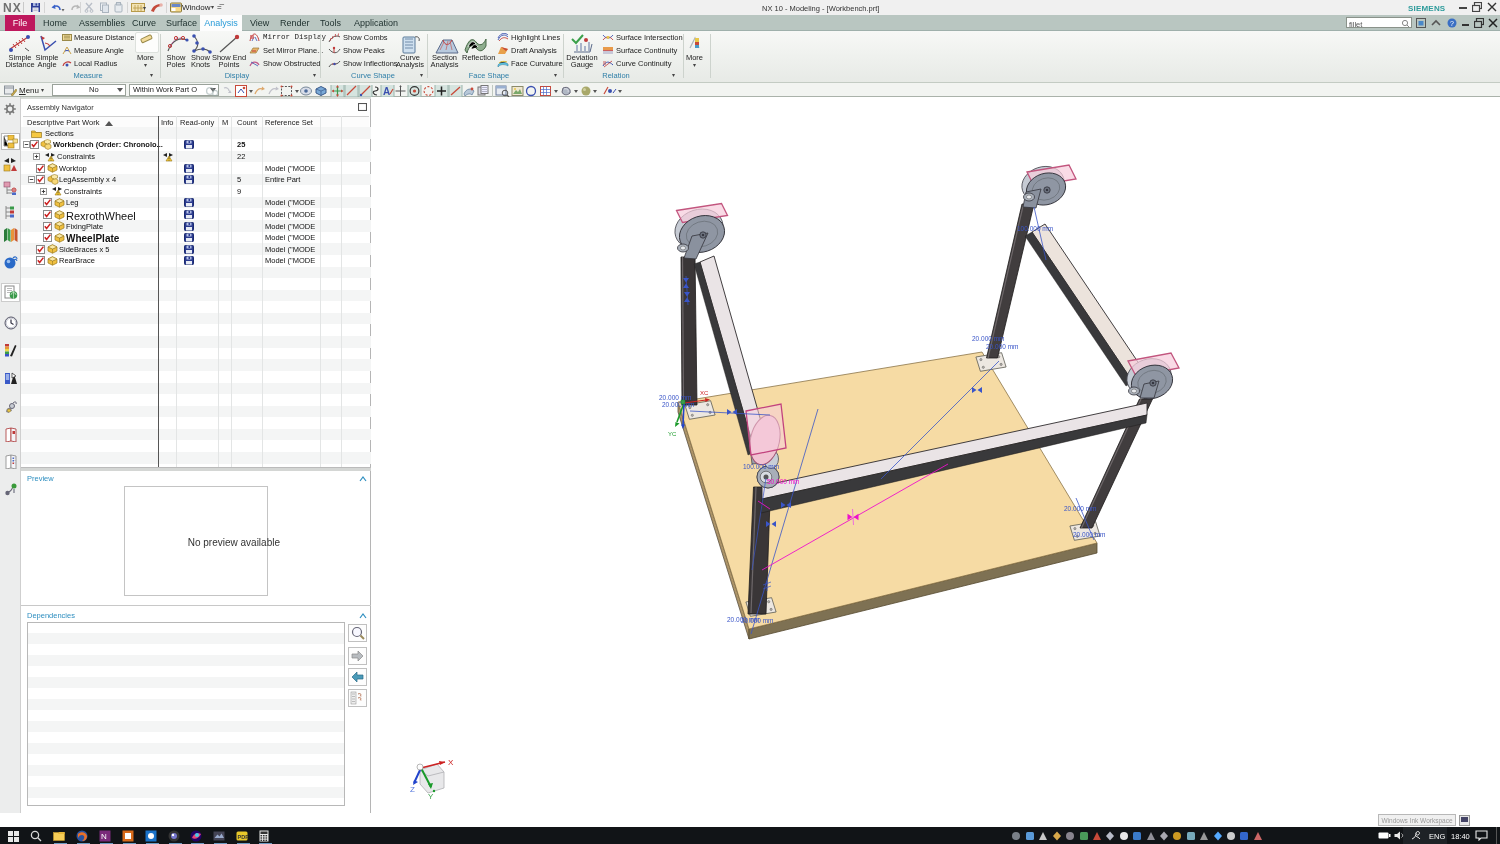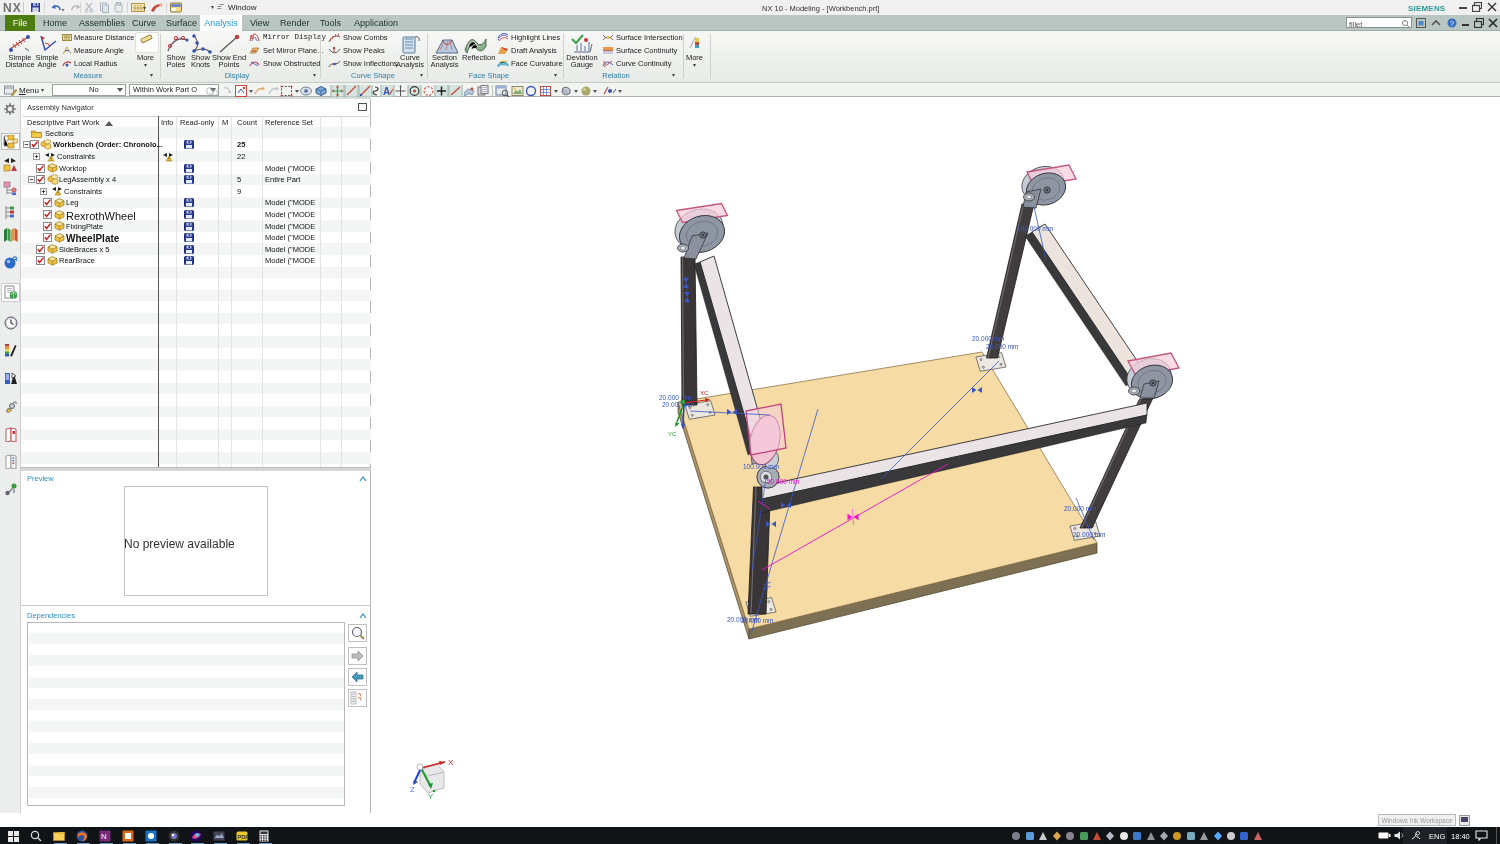--- a/index.html
+++ b/index.html
@@ -9,21 +9,21 @@
 
   
   #titlebar { left:0; top:0; width:1500px; height:15px; background:#f0f0f0; }
   #titlebar .nx { left:3px; top:1px; font-size:12px; font-weight:bold; color:#707070; letter-spacing:1px; }
   #titlebar .title { left:762px; top:3.5px; font-size:7.5px; color:#333; }
   #titlebar .siemens { left:1408px; top:4px; font-size:8px; font-weight:bold; color:#2e9b9b; letter-spacing:0.2px; }
 
   
   #tabrow { left:0; top:15px; width:1500px; height:16px; background:#b9c6c1; border-bottom:1px solid #9fb0ab; }
   .tab { position:absolute; top:0; height:16px; line-height:16px; font-size:9px; color:#1d2f2d; padding:0 9px; }
-  .tab.file { background:#4d7c0f; color:#fff; }
+  .tab.file { background:#be185d; color:#fff; }
   .tab.active { background:#fdfdfd; color:#2b9cd8; }
 
   
   #ribbon { left:0; top:31px; width:1500px; height:52px; background:linear-gradient(#f7f8f6,#e7eae6); border-bottom:1px solid #c3cbc3; }
   .rsep { position:absolute; top:3px; width:1px; height:44px; background:#cdd3cd; }
   .rlabel { position:absolute; top:40px; font-size:7.5px; color:#2f7fa8; text-align:center; }
   .rtext { position:absolute; font-size:7.5px; color:#222; }
   .rbig { position:absolute; font-size:7.5px; color:#222; text-align:center; line-height:6.5px; padding-top:1px;}
   .dar { position:absolute; font-size:6px; color:#444; }
 
@@ -91,21 +91,21 @@
     <svg class="abs" style="left:150px; top:2px;" width="13" height="11" viewBox="0 0 13 11">
         <path d="M1 9 C3 4 6 2 11 2 L12 4 C8 4 5 6 4 10 Z" fill="#c44a3a"></path>
         <circle cx="11" cy="3" r="1.8" fill="#e8b0a8"></circle>
       </svg>
     <div class="abs" style="left:166px; top:2px; width:1px; height:11px; background:#d5d5d5;"></div>
     <svg class="abs" style="left:170px; top:2px;" width="12" height="11" viewBox="0 0 12 11">
         <rect x="0.5" y="1" width="11" height="9" rx="1" fill="#f7d98a" stroke="#8a7a3a"></rect>
         <rect x="1.5" y="2" width="9" height="3" fill="#6a88c8"></rect>
         <rect x="1.5" y="6" width="4" height="3" fill="#fff"></rect>
       </svg>
-    <div class="abs" style="left:182px; top:3px; font-size:8px; color:#222;padding-left:46px;">Window</div>
+    <div class="abs" style="left:182px; top:3px; font-size:8px; color:#222;">Window</div>
     <div class="dar abs" style="left:211px; top:3px;">▾</div>
     <div class="abs" style="left:217px; top:3px; font-size:8px; color:#222;">=̅</div>
     <div class="abs title">NX 10 - Modeling - [Workbench.prt]</div>
     <div class="abs siemens">SIEMENS</div>
     <div class="abs" style="left:1459px; top:7px; width:8px; height:2px; background:#444;"></div>
     <svg class="abs" style="left:1472px; top:2px;" width="10" height="10" viewBox="0 0 10 10">
         <rect x="2.5" y="0.5" width="7" height="6" fill="none" stroke="#444" stroke-width="1.2"></rect>
         <rect x="0.5" y="3.5" width="7" height="6" fill="#f0f0f0" stroke="#444" stroke-width="1.2"></rect>
       </svg>
     <svg class="abs" style="left:1487px; top:2px;" width="10" height="10" viewBox="0 0 10 10">
@@ -813,21 +813,21 @@
         <rect x="4.5" y="1" width="1.6" height="2" fill="#2a3a8e"></rect>
         <rect x="2" y="5" width="6" height="3.5" fill="#e8ecf4"></rect>
       </svg>
     <div class="abs" style="left:244px; top:159.4px; font-size:7.5px; color:#111; white-space:nowrap;">Model ("MODE</div>
     <div class="abs" style="left:0; top:370px; width:350px; height:4px; background:#d4d6d4; border-top:1px solid #bbb;"></div>
     <div class="phead" style="left:6px; top:377px;">Preview</div>
     <svg class="abs" style="left:338px; top:379px;" width="8" height="6" viewBox="0 0 8 6">
         <path d="M1 5 L4 1 L7 5" fill="none" stroke="#2f8fc0" stroke-width="1.2"></path>
       </svg>
     <div class="abs" style="left:103px; top:389px; width:144px; height:110px; border:1px solid #c4c4c4; background:#fff;"></div>
-    <div class="abs" style="left:103px; top:440px; width:156px; text-align:left; font-size:12px; color:#333;">No preview available</div>
+    <div class="abs" style="left:103px; top:440px; width:156px; text-align:right; font-size:10px; color:#333;">No preview available</div>
     <div class="abs" style="left:0; top:508px; width:350px; height:1px; background:#c8c8c8;"></div>
     <div class="phead" style="left:6px; top:514px;">Dependencies</div>
     <svg class="abs" style="left:338px; top:516px;" width="8" height="6" viewBox="0 0 8 6">
         <path d="M1 5 L4 1 L7 5" fill="none" stroke="#2f8fc0" stroke-width="1.2"></path>
       </svg>
     <div class="abs" style="left:6px; top:525px; width:318px; height:184px; border:1px solid #b8b8b8; background:#fff;"></div>
     <div class="abs" style="left:7px; top:536px; width:316px; height:11px; background:#f4f5f5;"></div>
     <div class="abs" style="left:7px; top:558px; width:316px; height:11px; background:#f4f5f5;"></div>
     <div class="abs" style="left:7px; top:580px; width:316px; height:11px; background:#f4f5f5;"></div>
     <div class="abs" style="left:7px; top:602px; width:316px; height:11px; background:#f4f5f5;"></div>

